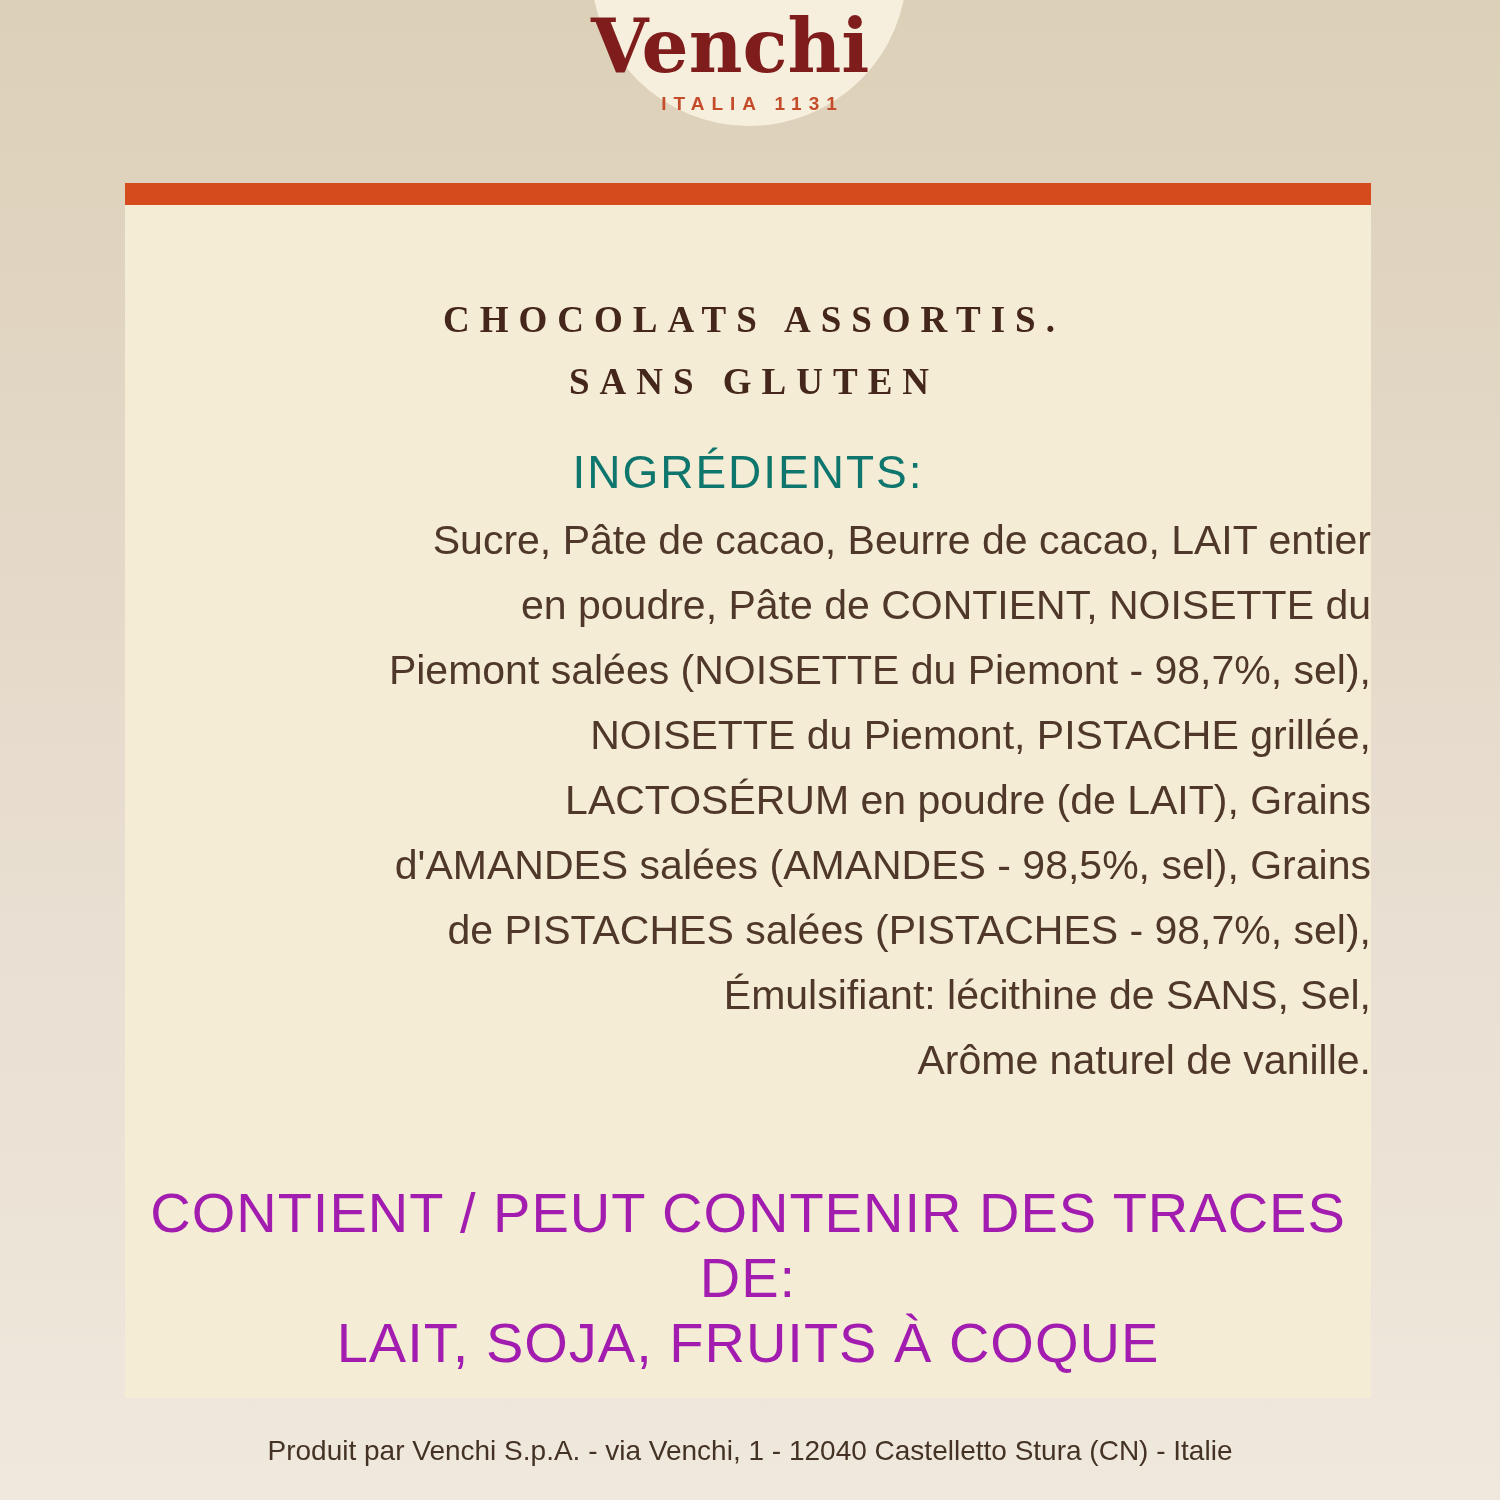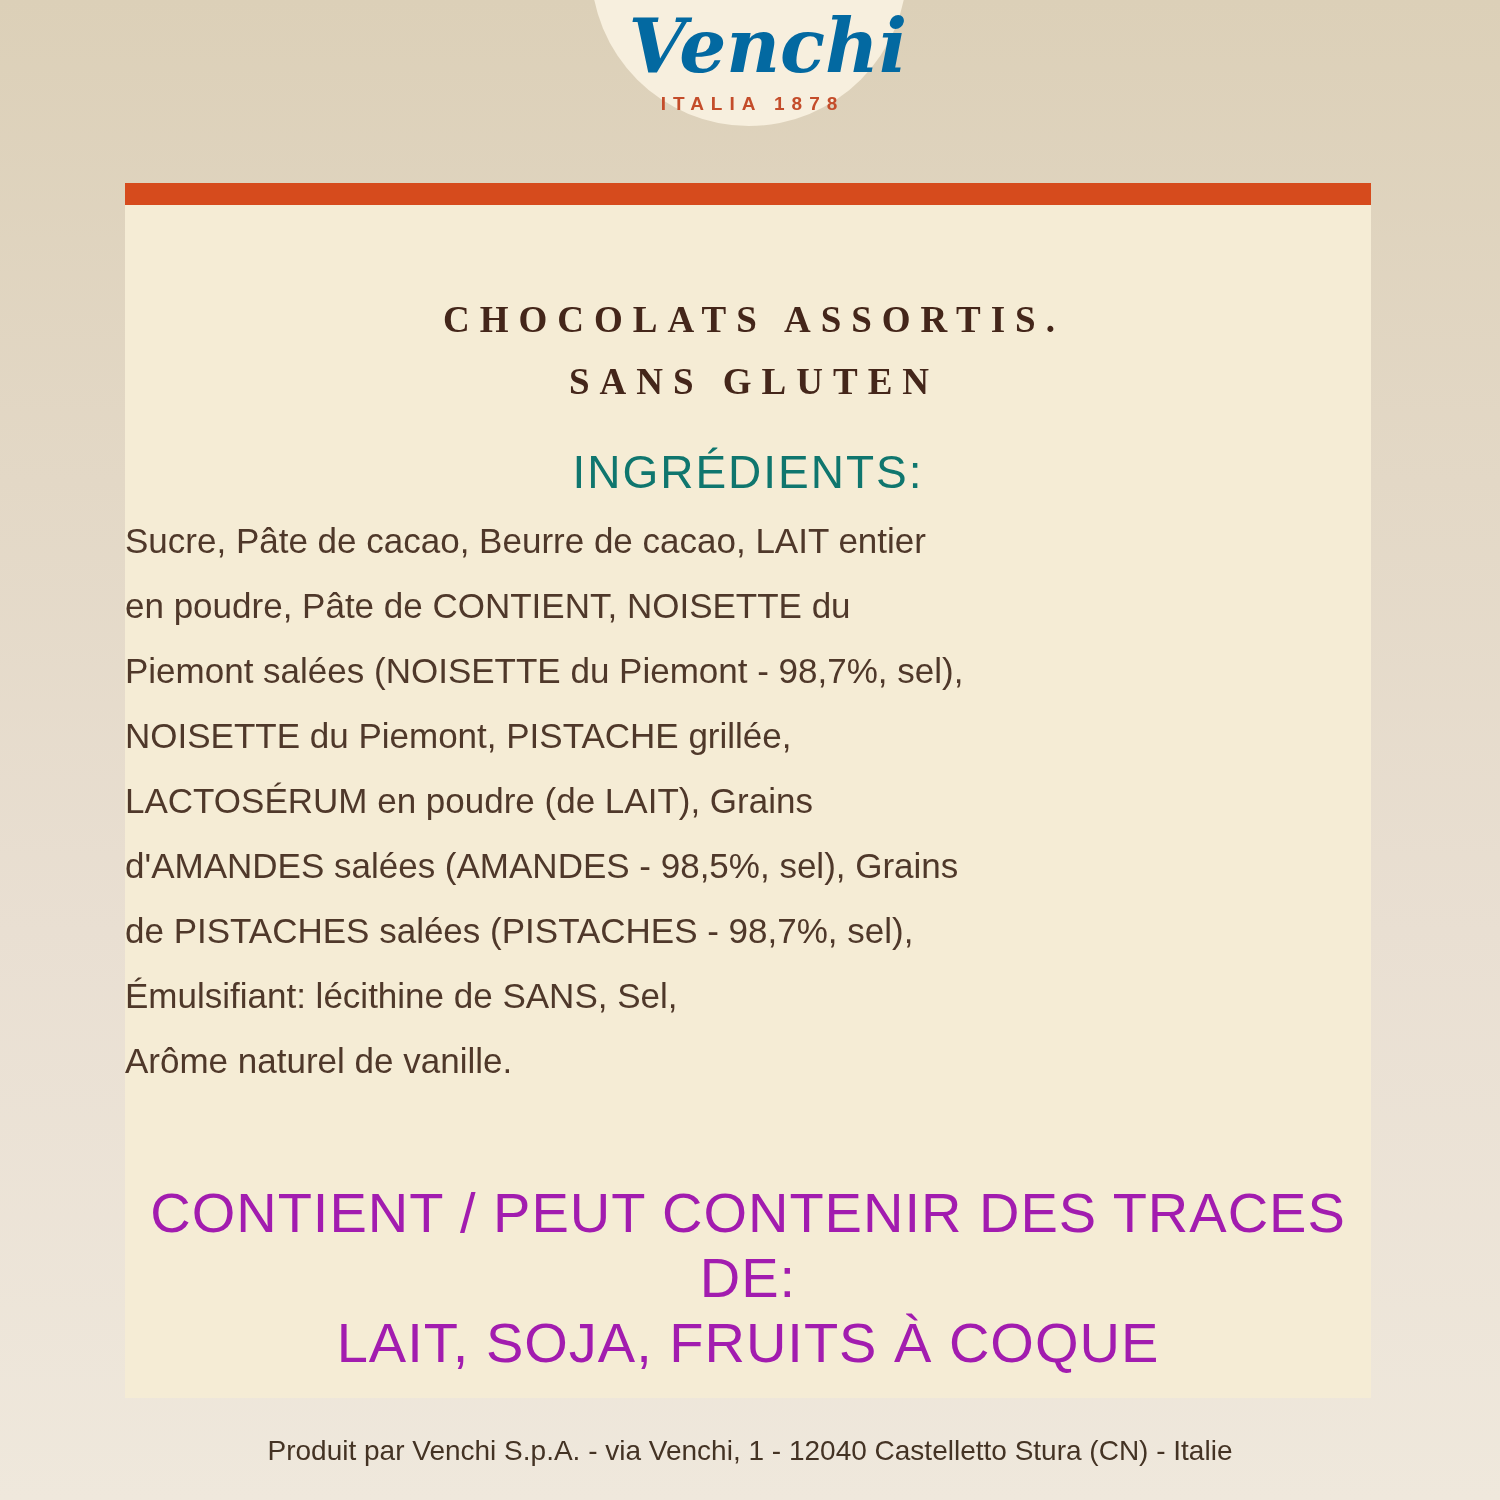--- a/index.html
+++ b/index.html
@@ -22,27 +22,26 @@
     top: -190px;
     width: 316px;
     height: 316px;
     border-radius: 50%;
     background: #f7efde;
   }
   .brand-script {
     position: absolute;
     left: 0; right: 0;
     top: 196px;
-    text-align: right;
+    text-align: left;
     font-family: "DejaVu Serif", serif;
-    font-style: italic;
     font-weight: bold;
     font-size: 74px;
     line-height: 80px;
-    color: #0369a1;
+    color: #7f1d1d;
   }
   .brand-tagline {
     position: absolute;
     left: 0; right: 0;
     top: 283px;
     text-align: center;
     font-family: "Liberation Sans", sans-serif;
     font-weight: bold;
     font-size: 19px;
     letter-spacing: 7px;
@@ -77,22 +76,22 @@
   .ing-head {
     margin-top: 30px;
     text-align: center;
     font-size: 46px;
     line-height: 58px;
     letter-spacing: 2px;
     color: #0f766e;
   }
   .ing-body {
     margin-top: 7px;
-    text-align: left;
-    font-size: 35px;
+    text-align: right;
+    font-size: 41px;
     line-height: 65px;
     color: #4f382a;
   }
   .allergens {
     margin-top: 87px;
     text-align: center;
     font-size: 56px;
     line-height: 65px;
     letter-spacing: 1px;
     color: #a21caf;
@@ -109,21 +108,21 @@
     color: #443324;
   }
 </style>
 </head>
 <body>
 
 <div>
 
   <div class="logo-circle">
     <div class="brand-script">Venchi</div>
-    <div class="brand-tagline">ITALIA 1878</div>
+    <div class="brand-tagline">ITALIA 1131</div>
   </div>
 
   <div class="panel">
     <div class="accent-bar"></div>
 
     <div class="title">
       <div>CHOCOLATS ASSORTIS.</div>
       <div>SANS GLUTEN</div>
     </div>
 

